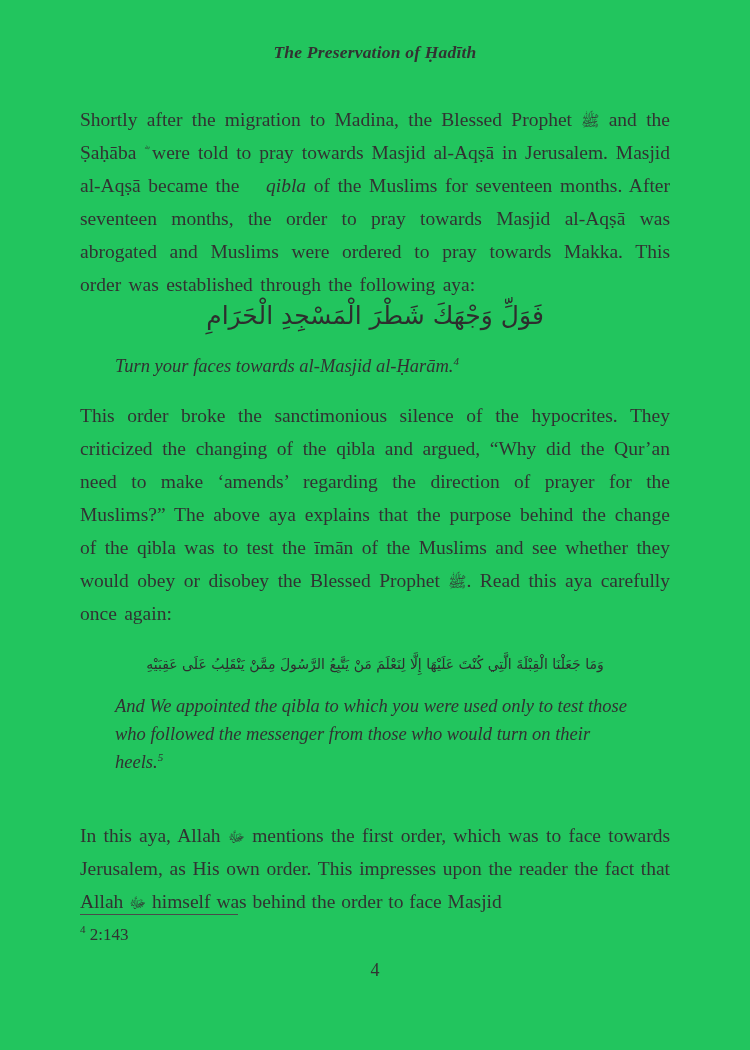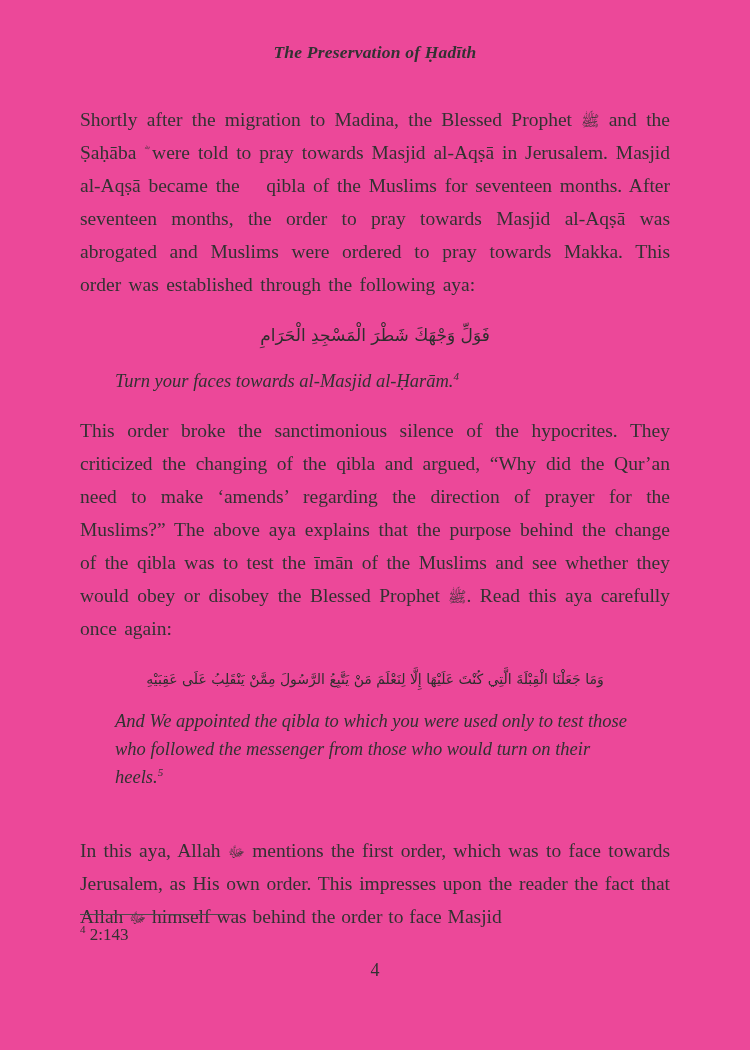--- a/index.html
+++ b/index.html
@@ -1,19 +1,19 @@
 <!DOCTYPE html>
 <html><head>
 <meta charset="utf-8">
 <style>
   html,body{margin:0;padding:0;background:#ffffff;}
   .page{
     position:relative;
     width:750px;height:1050px;
-    background:#ec4899;
+    background:#22c55e;
     color:#323232;
     font-family:"Liberation Serif","DejaVu Serif",serif;
     box-sizing:border-box;
     padding:42px 80px 0 80px;
     overflow:hidden;
   }
   .running-header{
     text-align:center;
     font-style:italic;
     font-weight:bold;
@@ -28,30 +28,30 @@
     word-spacing:2.5px;
     margin:0;
   }
   .para-2{margin-top:19px;}
   .para-3{margin-top:43px; word-spacing:1px;}
   .honorific{
     font-family:"DejaVu Sans",sans-serif;
     font-size:15px;
     line-height:1;
   }
-  .italic{margin-left:19px;}
+  .italic{font-style:italic;margin-left:19px;}
   .arabic-verse{
     direction:rtl;
     text-align:center;
     font-family:"DejaVu Sans",sans-serif;
     color:#2e2e2e;
     white-space:nowrap;
     margin:0;
   }
-  .verse-1{font-size:17px;margin-top:24px;}
+  .verse-1{font-size:25px;}
   .verse-2{font-size:14px;margin-top:26px;}
   .caption{
     font-style:italic;
     text-align:left;
     font-size:18.5px;
     line-height:28px;
     margin:16px auto 0 auto;
     max-width:520px;
   }
   .caption-1{margin-top:22px;}

